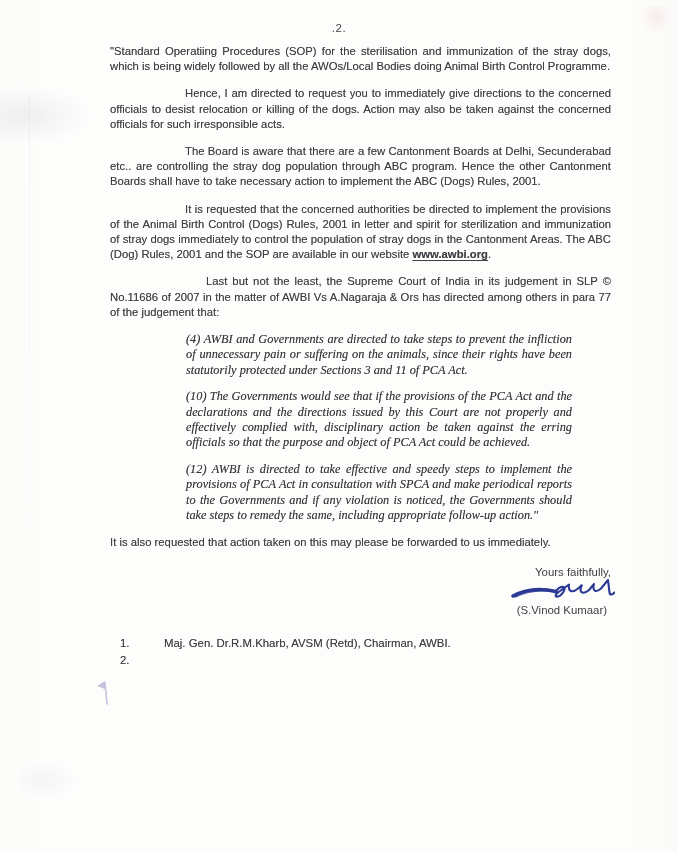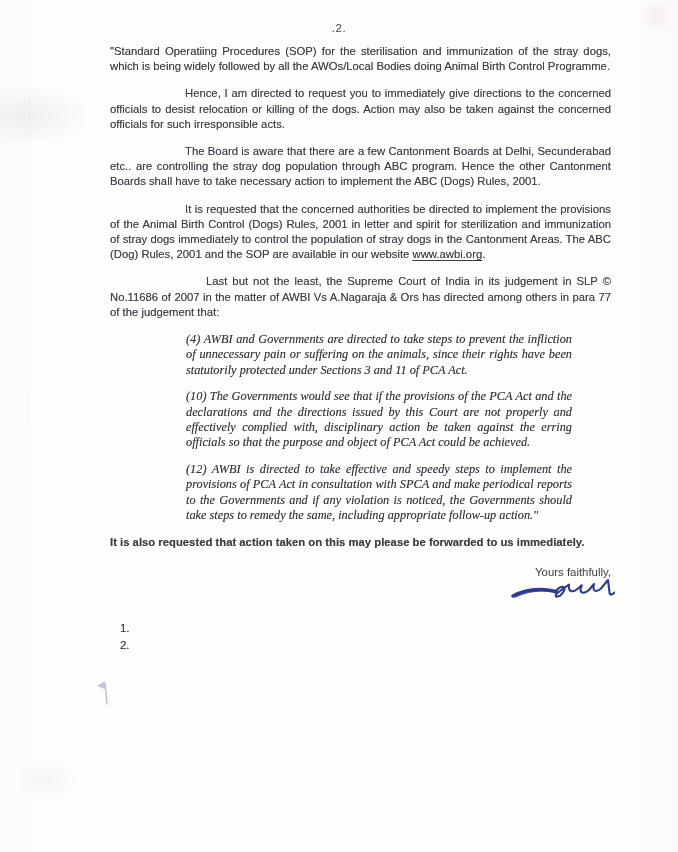--- a/index.html
+++ b/index.html
@@ -18,29 +18,29 @@
   }
   .content{position:absolute;top:44px;left:110px;width:501px;}
   p.para{
     margin:0 0 12px 0;
     font-size:11.3px;line-height:15.2px;
     text-align:justify;
     text-shadow:0 0 .5px rgba(62,62,70,.55);
   }
   .indent{text-indent:75px;}
   .indent-lg{text-indent:96px;}
-  .link{text-decoration:underline;text-underline-offset:2px;}
+  .link{text-decoration:underline;text-underline-offset:2px;font-weight:bold;}
   .quote-block{margin:2px 0 0 76px;width:386px;}
   p.quote{
     font-family:"Liberation Serif",serif;font-style:italic;
     font-size:12.3px;line-height:15.4px;color:#35353c;
     text-align:justify;margin:0 0 11px 0;
     text-shadow:0 0 .5px rgba(50,50,60,.5);
   }
-  .closing-request{margin-top:1px;font-weight:bold;}
+  .closing-request{margin-top:1px;}
   .closing{margin-top:15px;text-align:right;line-height:15px;font-size:11.4px;}
   .closing .sig{display:block;margin:-1px -4px -4px auto;}
   .closing .name,.closing .title{line-height:15.5px;padding-right:4px;}
   .copy-heading{margin:30px 0 0 -2px;font-size:11.4px;text-shadow:0 0 .5px rgba(62,62,70,.55);}
   .copy-list{margin-top:17px;}
   .copy-item{display:flex;font-size:11.4px;line-height:17.2px;text-shadow:0 0 .5px rgba(62,62,70,.55);}
   .copy-item .num{width:44px;margin-left:10px;flex:none;}
   
   .smudge-a{position:absolute;left:0;top:86px;width:92px;height:54px;
     background:radial-gradient(ellipse at 28% 55%,rgba(118,118,130,.10),rgba(118,118,130,0) 70%);}
@@ -86,26 +86,28 @@
 
     <div class="closing">
       <div>Yours faithfully,</div>
       <svg class="sig" width="104" height="28" viewBox="0 0 104 28" aria-hidden="true">
         <g fill="none" stroke="#2c3a96" stroke-linecap="round" stroke-linejoin="round">
           <path d="M2 17 C 13 11 28 8.5 45 12.5" stroke-width="3.4"></path>
           <path d="M4 18 C 16 12 30 10 46 13" stroke-width="1.6" opacity=".8"></path>
           <path d="M44 13.5 c 5 -8 13 -7 8 0 c -4 6 -11 5 -5 0 l 11 -8 c -1 7 3 9 9 4 c 3 -2.5 5 -5.5 3 -1 c -2 5.5 3 7 8 2.5 l 5 -6 c -2 7 2 9 7 4.5 l 7 -8.5 l 1.5 12.5 c .4 3 3 2.5 5 0" stroke-width="2.1"></path>
         </g>
       </svg>
+      <div class="name">(S.Vinod Kumaar)</div>
     </div>
 
 
     <div class="copy-list">
       <div class="copy-item">
         <span class="num">1.</span>
+        <span>Maj. Gen. Dr.R.M.Kharb, AVSM (Retd), Chairman, AWBI.</span>
       </div>
       <div class="copy-item">
         <span class="num">2.</span>
       </div>
     </div>
 
   </div>
 
   <svg class="pen-mark" width="24" height="36" viewBox="0 0 24 36" aria-hidden="true">
     <g opacity=".5">

